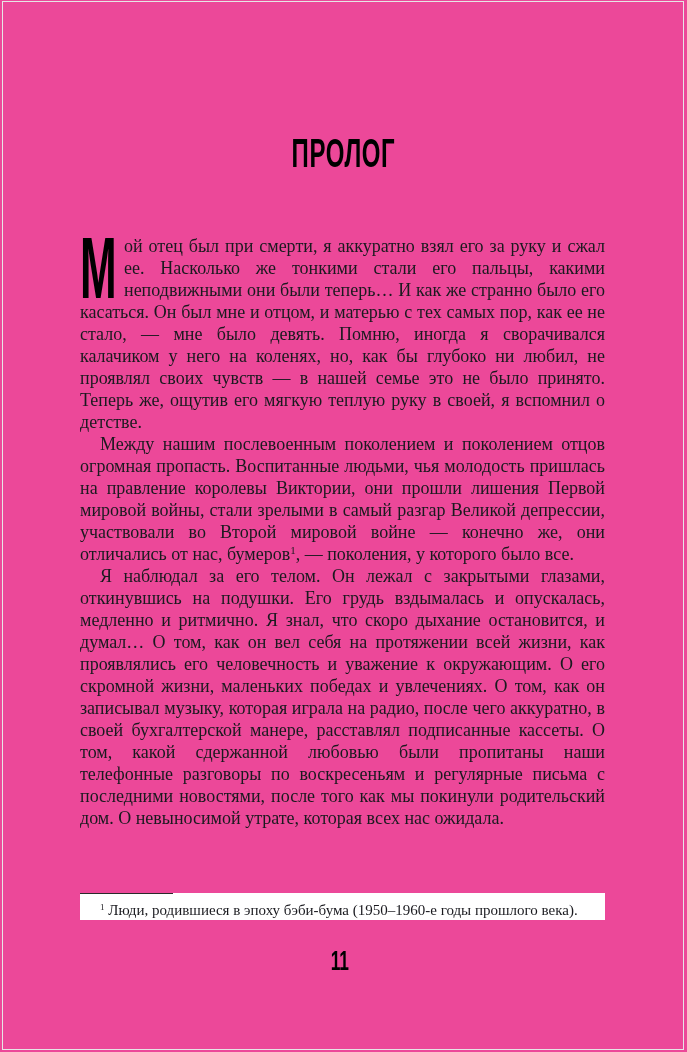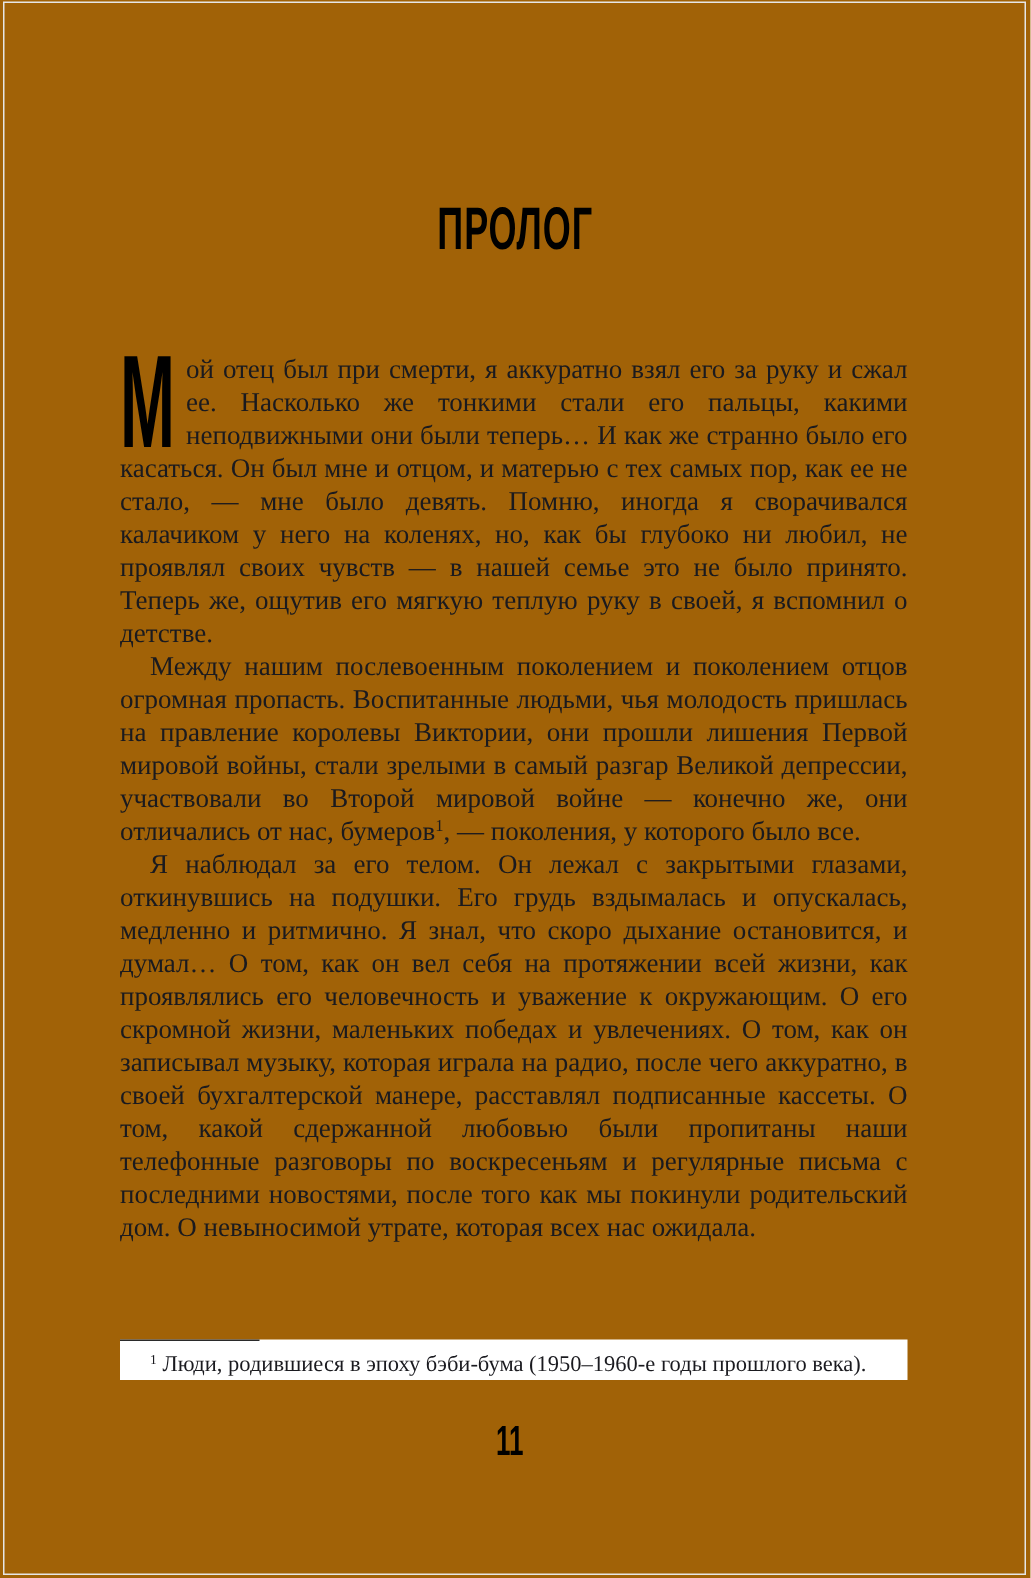--- a/index.html
+++ b/index.html
@@ -1,19 +1,19 @@
 <!DOCTYPE html>
 <html lang="ru"><head>
 <meta charset="utf-8">
 <style>
   html,body{margin:0;padding:0;background:#ffffff;}
   .page{
     position:relative;
     width:687px;height:1052px;
-    background:#a16207;
+    background:#ec4899;
     overflow:hidden;
     font-family:"Liberation Serif", serif;
   }
   .frame{
     position:absolute;left:2px;top:1px;right:3px;bottom:2px;
     border:1px solid #e6e6e6;
     pointer-events:none;
   }
   .chapter-title{
     position:absolute;left:0;right:0;top:133px;

